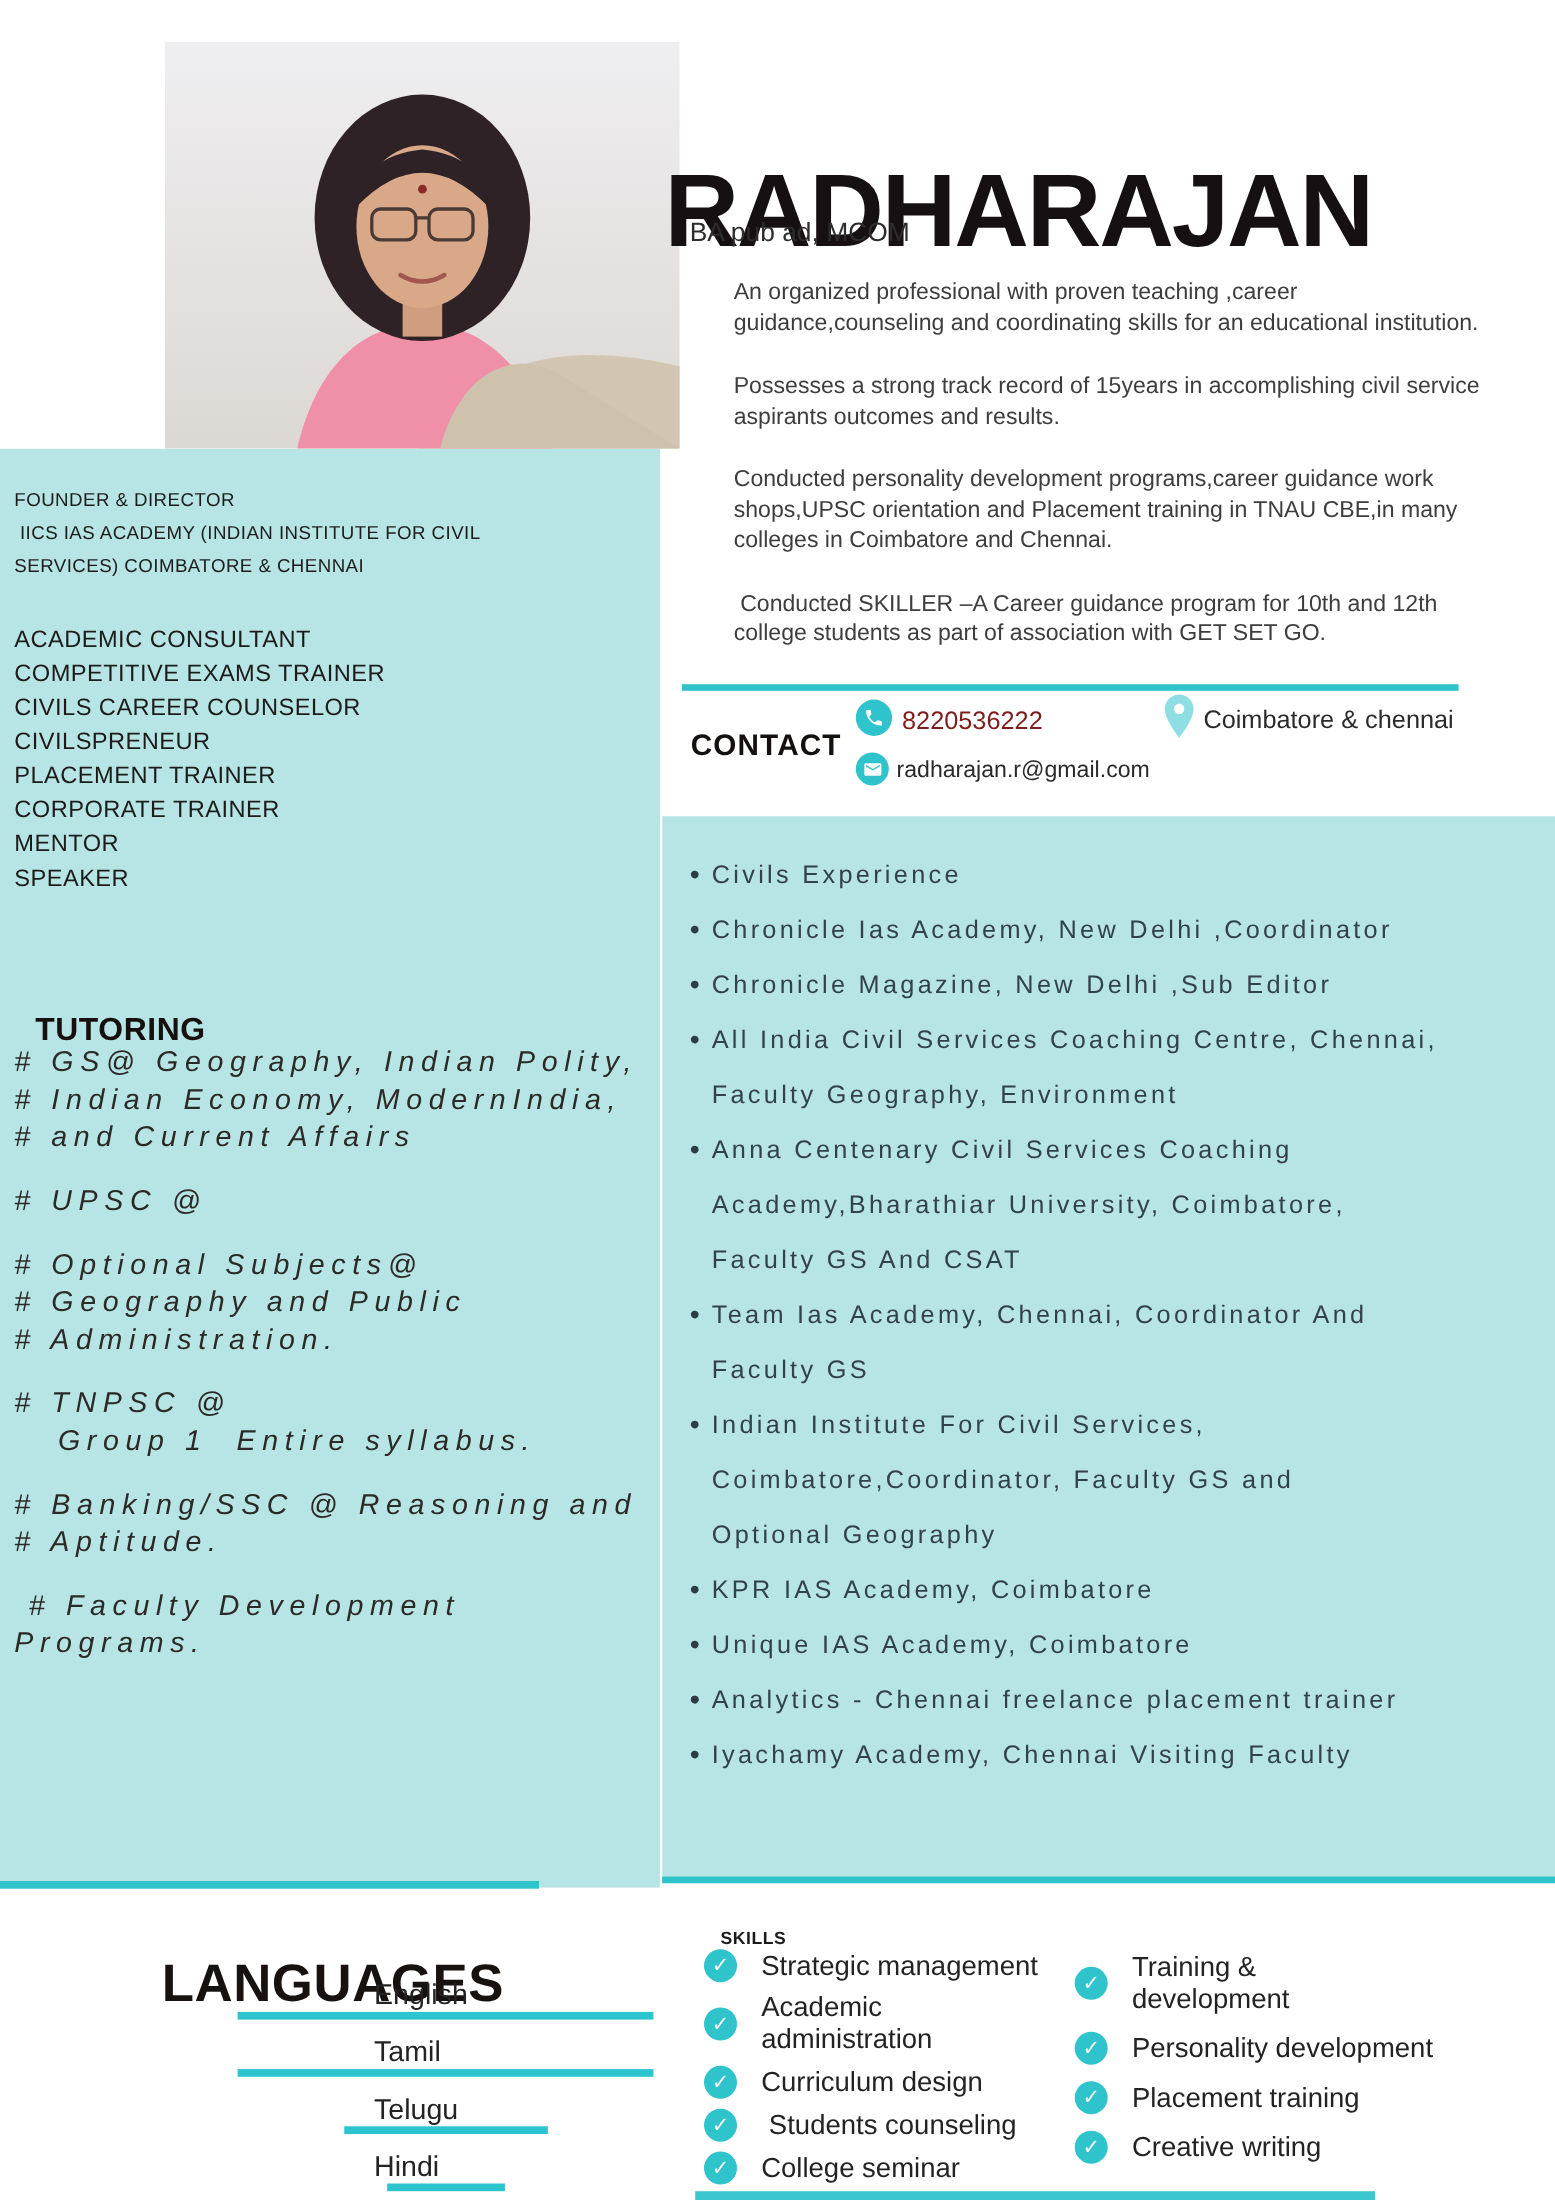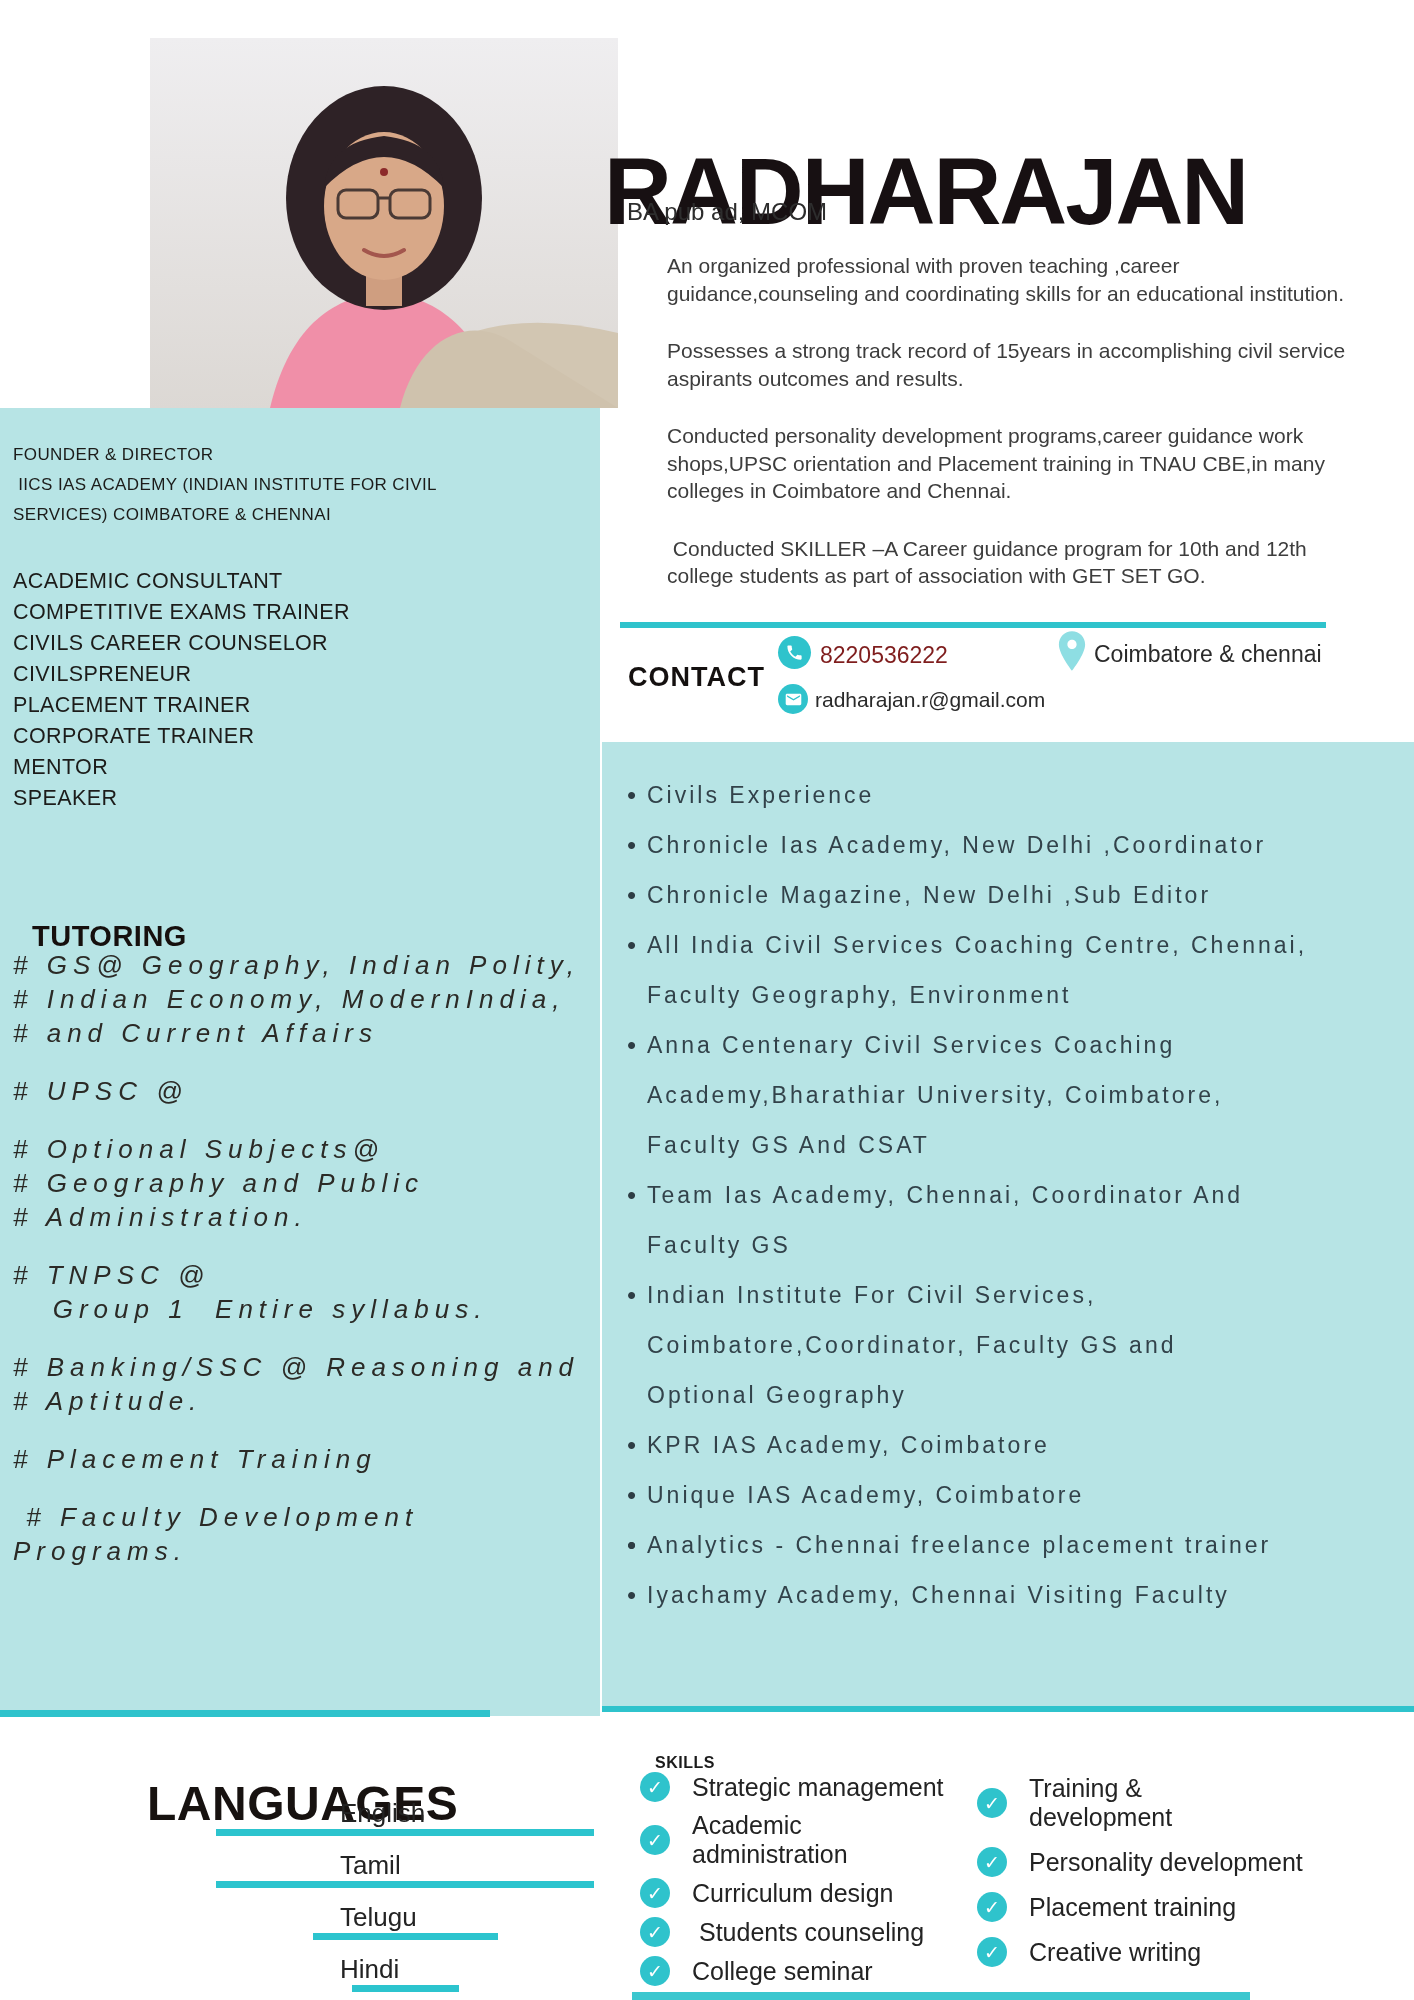--- a/index.html
+++ b/index.html
@@ -151,21 +151,20 @@
       <div class="tut-group"># Optional Subjects@
 # Geography and Public
 # Administration.</div>
 
       <div class="tut-group"># TNPSC @
    Group 1  Entire syllabus.</div>
 
       <div class="tut-group"># Banking/SSC @ Reasoning and
 # Aptitude.</div>
 
-      <div class="tut-group"># Placement Training</div>
 
       <div class="tut-group"> # Faculty Development
 Programs.</div>
     </div>
 
   <div class="abs contact-line"></div>
   <h2 class="abs contact-heading">CONTACT</h2>
   <div class="abs icon-circle phone-icon">
     <svg width="19" height="19" viewBox="0 0 24 24" fill="#ffffff">
       <path d="M6.6 10.8c1.5 2.8 3.8 5.1 6.6 6.6l2.2-2.2c.3-.3.7-.4 1-.2 1.1.4 2.3.6 3.6.6.6 0 1 .4 1 1V20c0 .6-.4 1-1 1C10.6 21 3 13.4 3 4c0-.6.4-1 1-1h3.5c.6 0 1 .4 1 1 0 1.3.2 2.5.6 3.6.1.3 0 .7-.2 1l-2.3 2.2z"></path>

